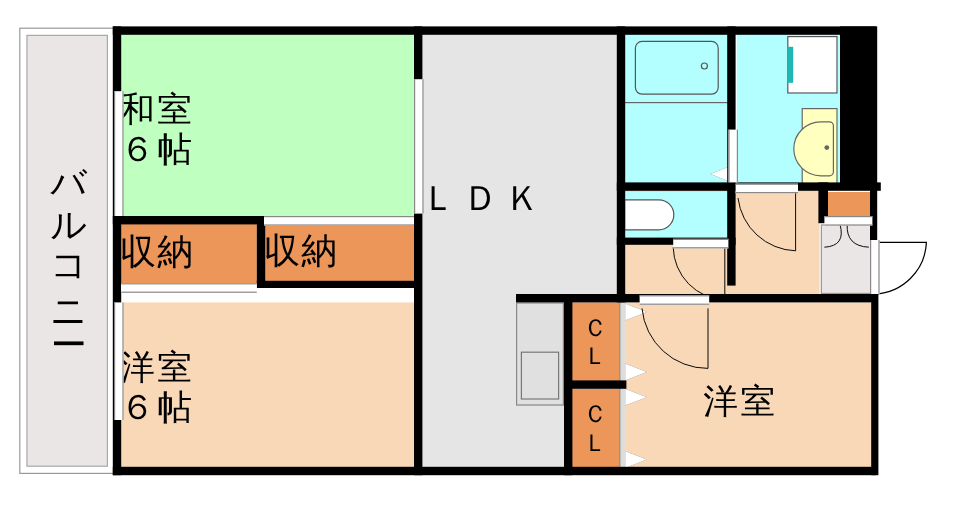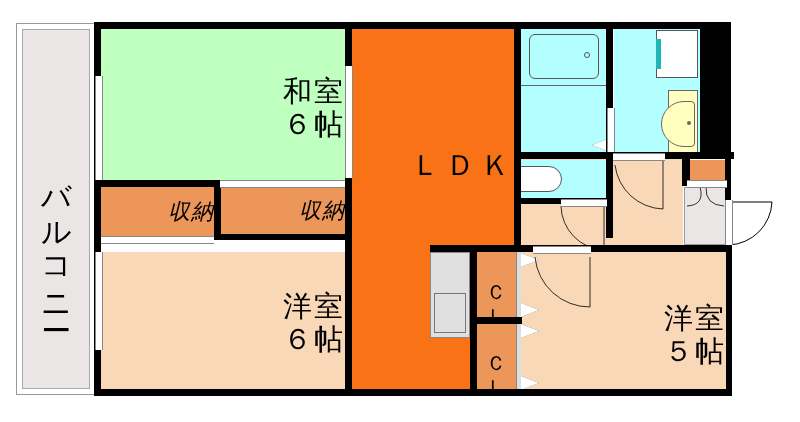--- a/index.html
+++ b/index.html
@@ -1,23 +1,23 @@
 <!DOCTYPE html>
 <html><head>
 <meta charset="utf-8">
 <style>
   html, body { margin:0; padding:0; background:#ffffff; }
   body { width:800px; height:422px; position:relative; overflow:hidden;
          font-family:"DejaVu Sans","Liberation Sans",sans-serif; }
   .abs { position:absolute; box-sizing:border-box; }
   .wall { position:absolute; background:#000; }
-  .label { position:absolute; display:flex; flex-direction:column; align-items:flex-end;
+  .label { position:absolute; display:flex; flex-direction:column; align-items:flex-start;
            justify-content:center; color:#000; text-align:center; line-height:1.15; }
   .big { font-size:29px; letter-spacing:2px; }
-  .mid { font-size:22px; letter-spacing:1px;font-style:italic; }
+  .mid { font-size:30px; letter-spacing:1px; }
   .win-v { position:absolute; width:6px; background:#fff; border-left:1px solid #888; border-right:1px solid #888; }
   .win-h { position:absolute; height:6px; background:#fff; border-top:1px solid #888; border-bottom:1px solid #888; }
   .vert { writing-mode:vertical-rl; text-orientation:upright; font-size:30px; letter-spacing:4px; }
   .tri { position:absolute; width:0; height:0; border-top:7px solid transparent; border-bottom:7px solid transparent; border-left:18px solid #fff; filter:drop-shadow(0 0 0.6px #555); }
   .tri-l { position:absolute; width:0; height:0; border-top:7px solid transparent; border-bottom:7px solid transparent; border-right:18px solid #fff; filter:drop-shadow(0 0 0.6px #555); }
 </style>
 </head>
 <body>
 
 <div class="abs" style="left:16px;top:23px;width:80px;height:163px;border:1px solid #999;background:#fff;height:372px;">
@@ -40,21 +40,21 @@
   <div class="label mid" style="left:0;top:0;width:100%;height:100%;">収納</div>
 </div>
 
 <div class="abs" style="left:100px;top:252px;width:245px;height:138px;background:#f9d8b8;">
   <div class="label big" style="left:0;top:26px;width:100%;height:90px;">
     <span>洋室</span>
     <span>６帖</span>
   </div>
 </div>
 
-<div class="abs" style="left:351px;top:28px;width:165px;height:362px;background:#f97316;">
+<div class="abs" style="left:351px;top:28px;width:165px;height:362px;background:#e5e5e5;">
   <div class="label big" style="left:0;top:95px;width:100%;height:85px;letter-spacing:6px;">
     <span>ＬＤＫ</span>
   </div>
 </div>
 
 <div class="abs" style="left:520px;top:158px;width:163px;height:90px;background:#f9d8b8;"></div>
 
 <div class="abs" style="left:430px;top:252px;width:40px;height:86px;background:#e0e0e0;border:1px solid #888;">
   <div class="abs" style="left:3px;top:40px;width:32px;height:40px;border:1px solid #777;background:#e0e0e0;"></div>
 </div>
@@ -68,21 +68,20 @@
 
 <div class="abs" style="left:516px;top:252px;width:5px;height:138px;background:#ddd;border-left:1px solid #888;"></div>
 <div class="tri" style="left:521px;top:253px;"></div>
 <div class="tri" style="left:521px;top:303px;"></div>
 <div class="tri" style="left:521px;top:324px;"></div>
 <div class="tri" style="left:521px;top:376px;"></div>
 
 <div class="abs" style="left:521px;top:252px;width:206px;height:138px;background:#f9d8b8;">
   <div class="label big" style="left:65px;top:38px;width:140px;height:90px;">
     <span>洋室</span>
-    <span>５帖</span>
   </div>
 </div>
 
 <div class="abs" style="left:516px;top:252px;width:5px;height:138px;background:#ddd;border-left:1px solid #888;"></div>
 <div class="tri" style="left:521px;top:253px;"></div>
 <div class="tri" style="left:521px;top:303px;"></div>
 <div class="tri" style="left:521px;top:324px;"></div>
 <div class="tri" style="left:521px;top:376px;"></div>
 
 <div class="abs" style="left:520px;top:28px;width:88px;height:126px;background:#b3ffff;">

